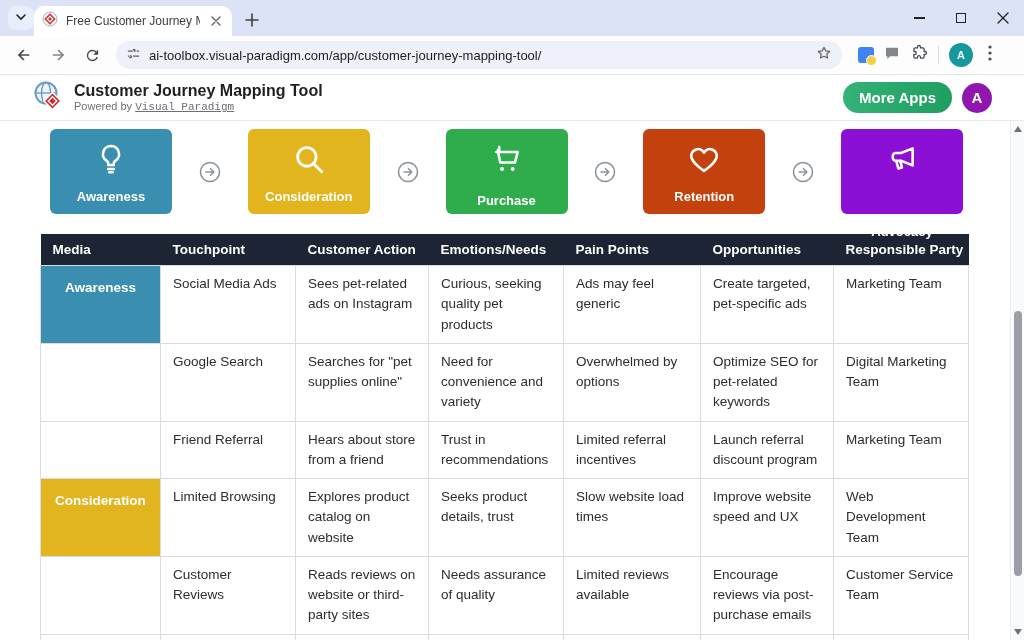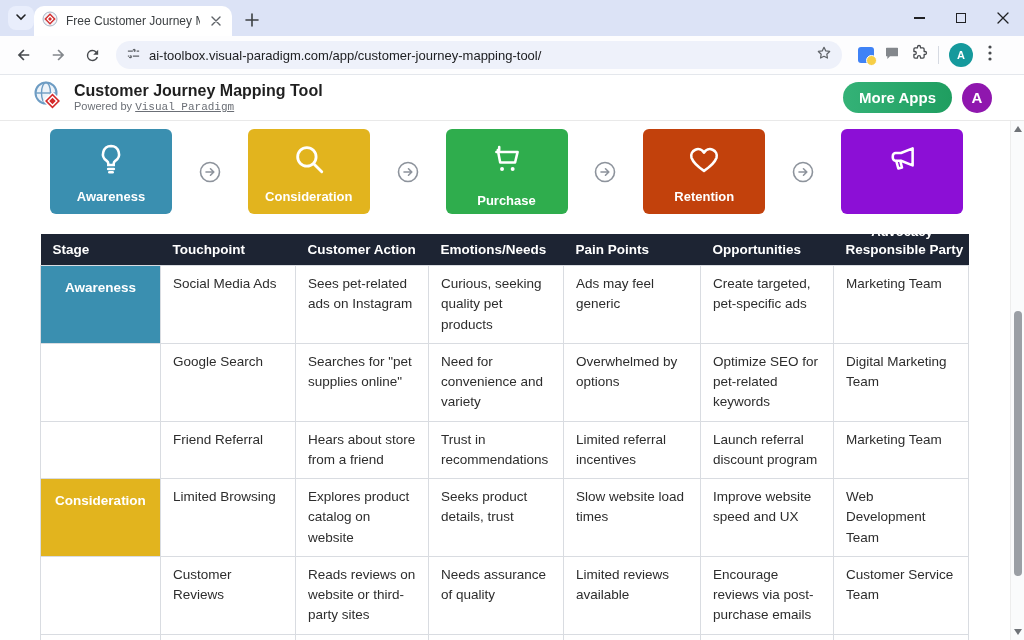--- a/index.html
+++ b/index.html
@@ -272,21 +272,21 @@
         <col style="width:120px">
           <col style="width:135px">
           <col style="width:133px">
         <col style="width:135px">
           <col style="width:137px">
           <col style="width:133px">
           <col style="width:135px">
       </colgroup>
       <thead>
           <tr>
-            <th>Stage</th>
+            <th>Media</th>
             <th>Touchpoint</th>
             <th>Customer Action</th>
             <th>Emotions/Needs</th>
             <th>Pain Points</th>
             <th>Opportunities</th>
             <th>Responsible Party</th>
           </tr>
         </thead>
       <tbody>
           <tr>

